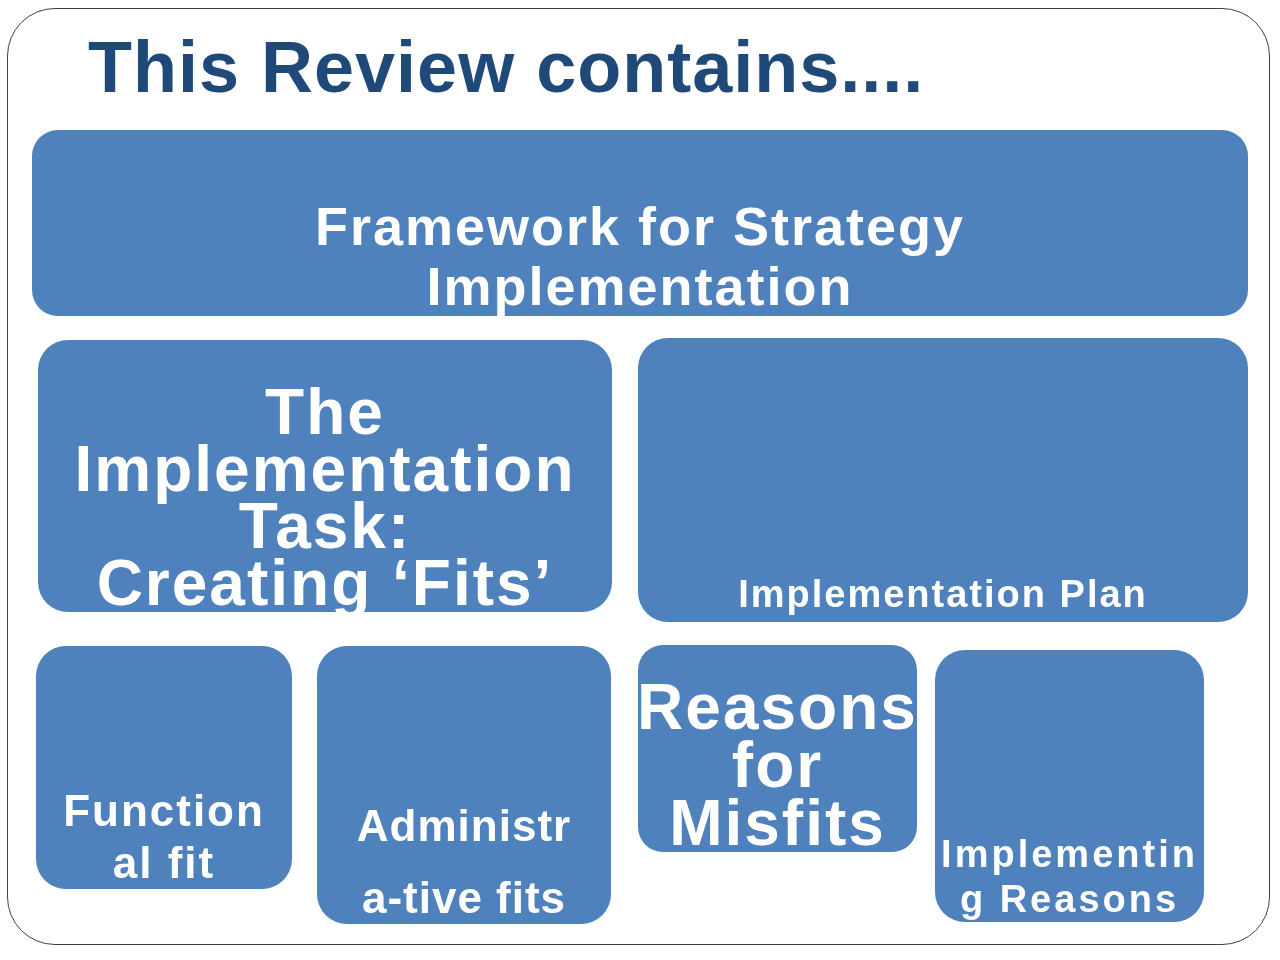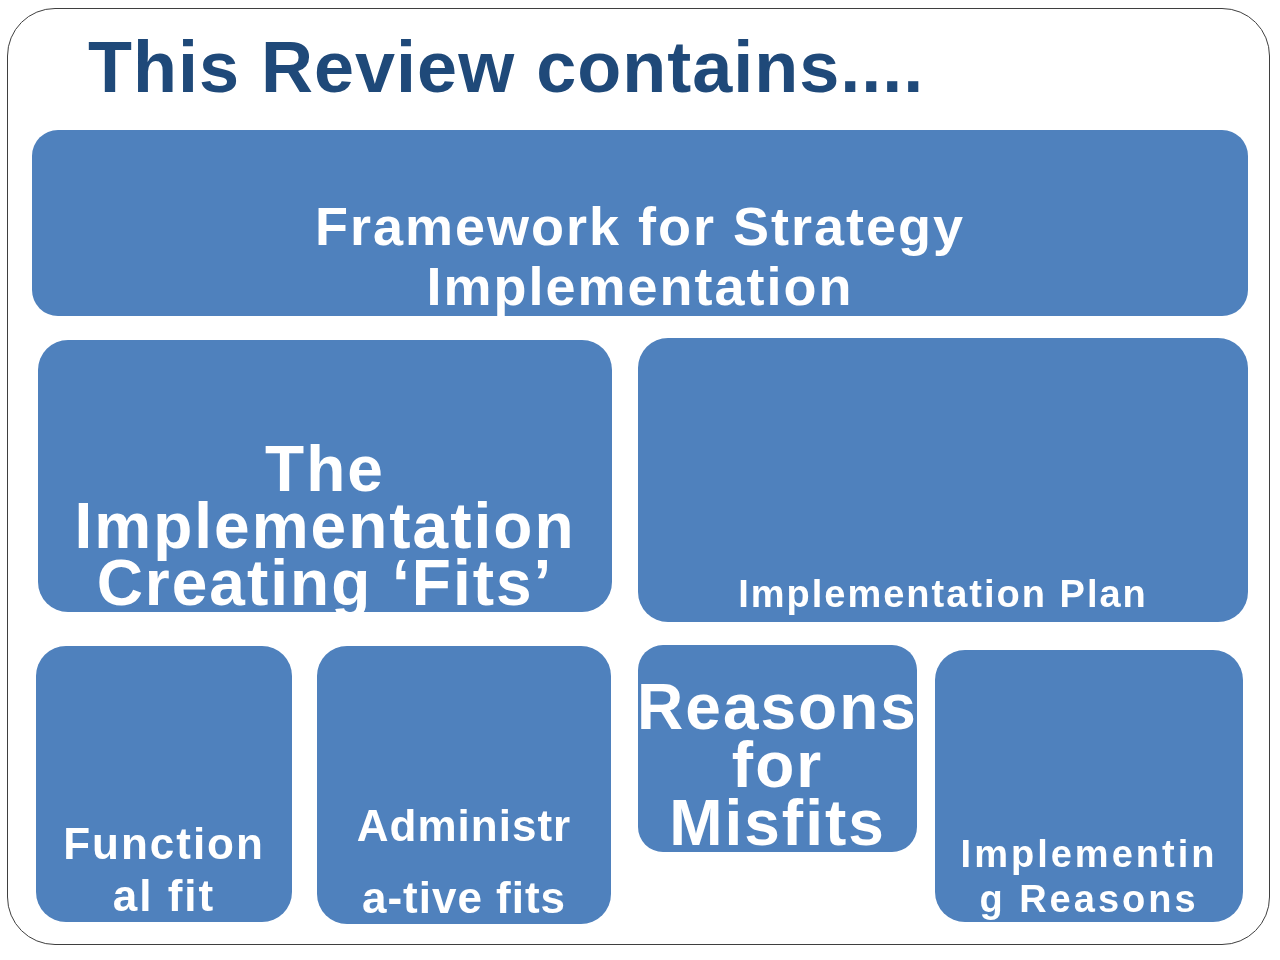--- a/index.html
+++ b/index.html
@@ -58,52 +58,53 @@
   }
   .box-task {
     left: 38px; top: 340px; width: 574px; height: 272px;
     font-size: 64px; line-height: 57px; letter-spacing: 2px;
   }
   .box-plan {
     left: 638px; top: 338px; width: 610px; height: 284px;
     font-size: 38px; line-height: 55px; letter-spacing: 2px;
   }
   .box-functional {
-    left: 36px; top: 646px; width: 256px; height: 276px;
+    left: 36px; top: 646px; width: 256px; height: 243px;
     font-size: 44px; line-height: 52px; letter-spacing: 2px;
   }
   .box-administrative {
     left: 317px; top: 646px; width: 294px; height: 278px;
     font-size: 44px; line-height: 52px; letter-spacing: 1px; gap: 20px;
   }
   .box-reasons {
     left: 638px; top: 645px; width: 279px; height: 207px;
     font-size: 64px; line-height: 58px; letter-spacing: 2px; border-radius: 25px;
   }
   .box-skills {
-    left: 935px; top: 650px; width: 308px; height: 272px;
+    left: 935px; top: 650px; width: 269px; height: 272px;
     font-size: 38px; line-height: 45px; letter-spacing: 3px;
   }
 </style>
 </head>
 <body>
 
 <div class="canvas">
 
   <div class="frame"></div>
 
   <h1 class="title">This Review contains....</h1>
 
   <div class="box box-framework">
     <span class="line">Framework for Strategy</span>
     <span class="line">Implementation</span>
   </div>
 
   <div class="box box-task">
     <span class="line">The Implementation</span>
+    <span class="line">Task:</span>
     <span class="line">Creating ‘Fits’</span>
   </div>
 
   <div class="box box-plan">
     <span class="line">Implementation Plan</span>
   </div>
 
   <div class="box box-functional">
     <span class="line">Function</span>
     <span class="line">al fit</span>

